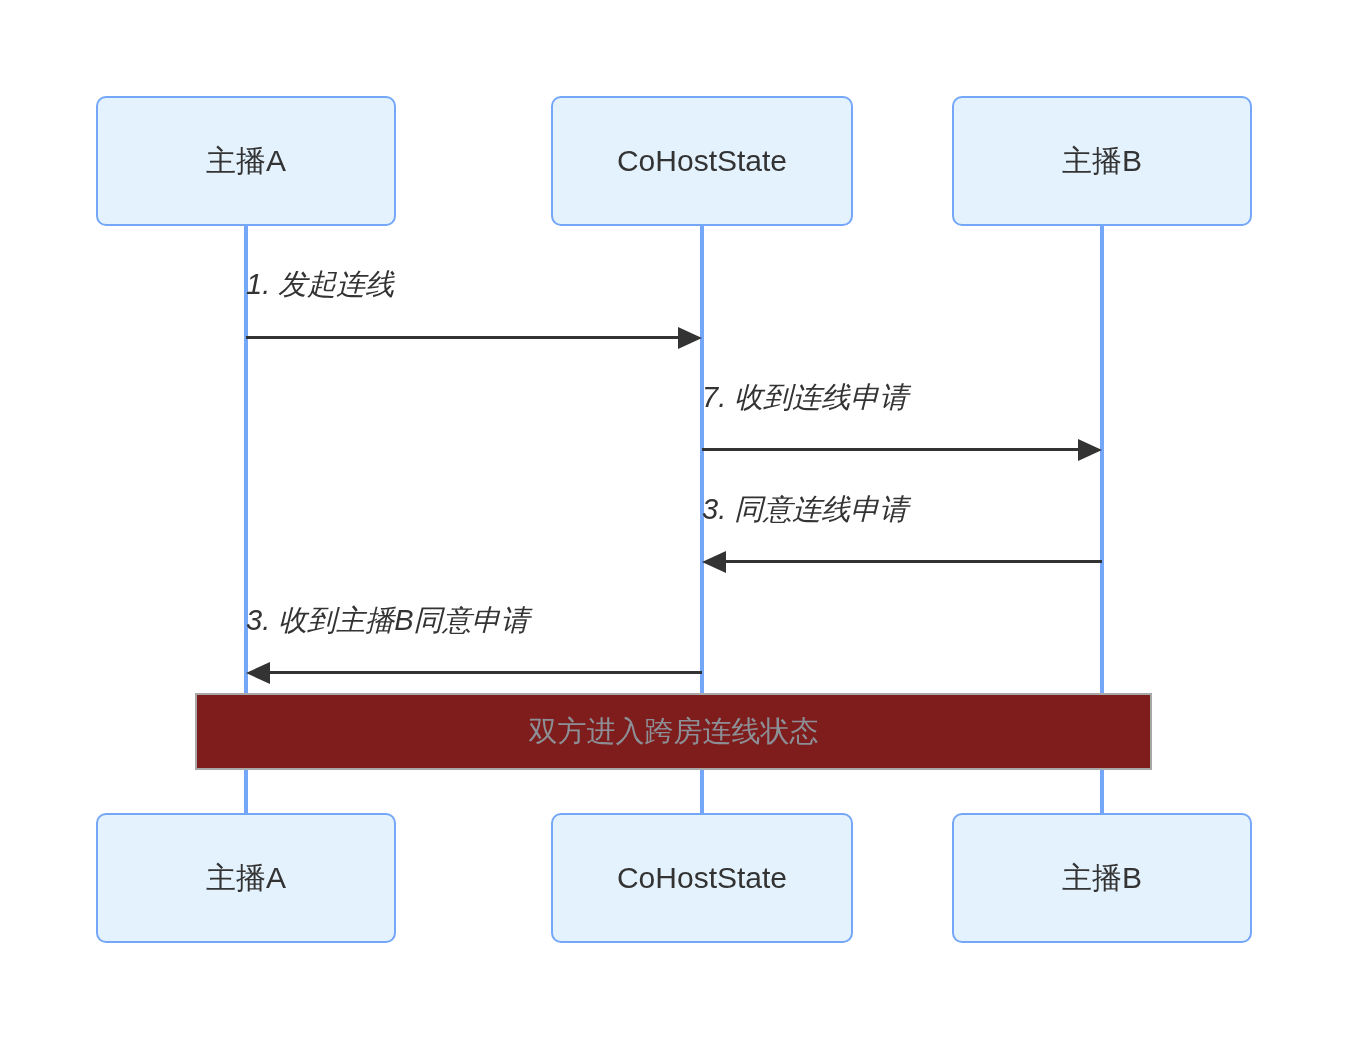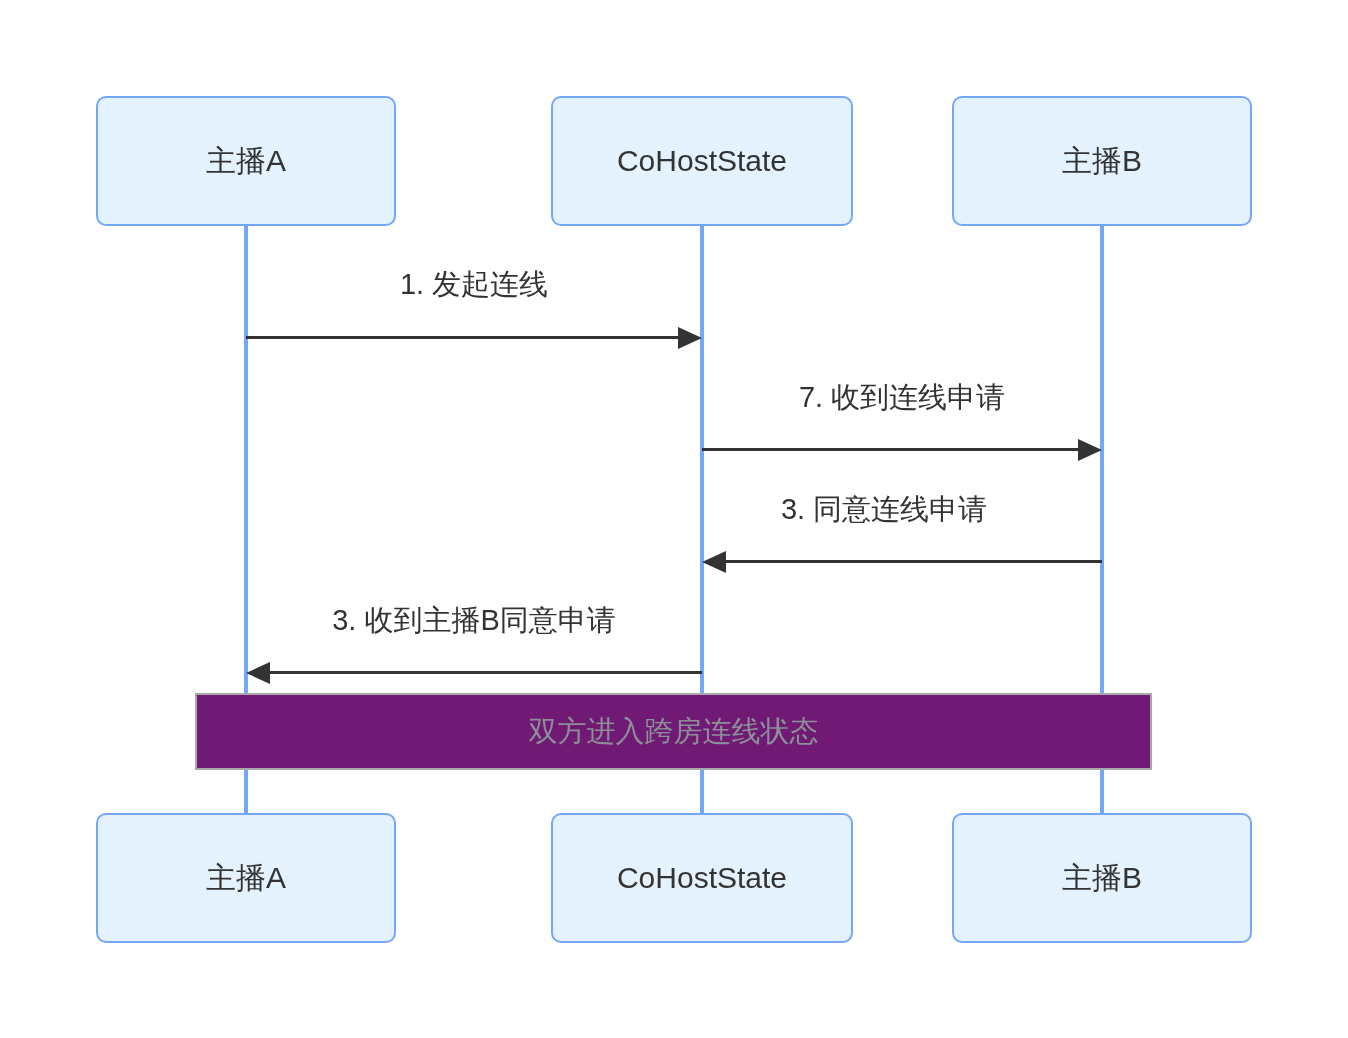--- a/index.html
+++ b/index.html
@@ -52,33 +52,34 @@
     border-top: 11px solid transparent;
     border-bottom: 11px solid transparent;
     z-index: 2;
   }
   .arrowhead.right { border-left: 24px solid #333333; }
   .arrowhead.left  { border-right: 24px solid #333333; }
   .msg-label {
     position: absolute;
     height: 50px;
     line-height: 50px;
-    text-align: center;
+    text-align: left;
     font-size: 29px;
     color: #333333;
     white-space: nowrap;
     z-index: 2;
+    font-style: italic;
   }
   .note-band {
     position: absolute;
     left: 195px;
     top: 693px;
     width: 957px;
     height: 77px;
-    background: #701a75;
+    background: #7f1d1d;
     border: 2px solid #a8a8a8;
     box-sizing: border-box;
     display: flex;
     align-items: center;
     justify-content: center;
     font-size: 29px;
     color: #8c9096;
     z-index: 4;
   }
   
@@ -96,21 +97,21 @@
   .line-1  { left: 246px; top: 336px; width: 432px; }
   .head-1  { left: 678px; top: 327px; }
   .label-1 { left: 246px; top: 259px; width: 456px; }
   
   .line-2  { left: 702px; top: 448px; width: 376px; }
   .head-2  { left: 1078px; top: 439px; }
   .label-2 { left: 702px; top: 372px; width: 400px; }
   
   .line-3  { left: 726px; top: 560px; width: 376px; }
   .head-3  { left: 702px; top: 551px; }
-  .label-3 { left: 684px; top: 484px; width: 400px; }
+  .label-3 { left: 702px; top: 484px; width: 400px; }
   
   .line-4  { left: 270px; top: 671px; width: 432px; }
   .head-4  { left: 246px; top: 662px; }
   .label-4 { left: 246px; top: 595px; width: 456px; }
 </style>
 </head>
 <body>
 
 <div class="canvas">
 

